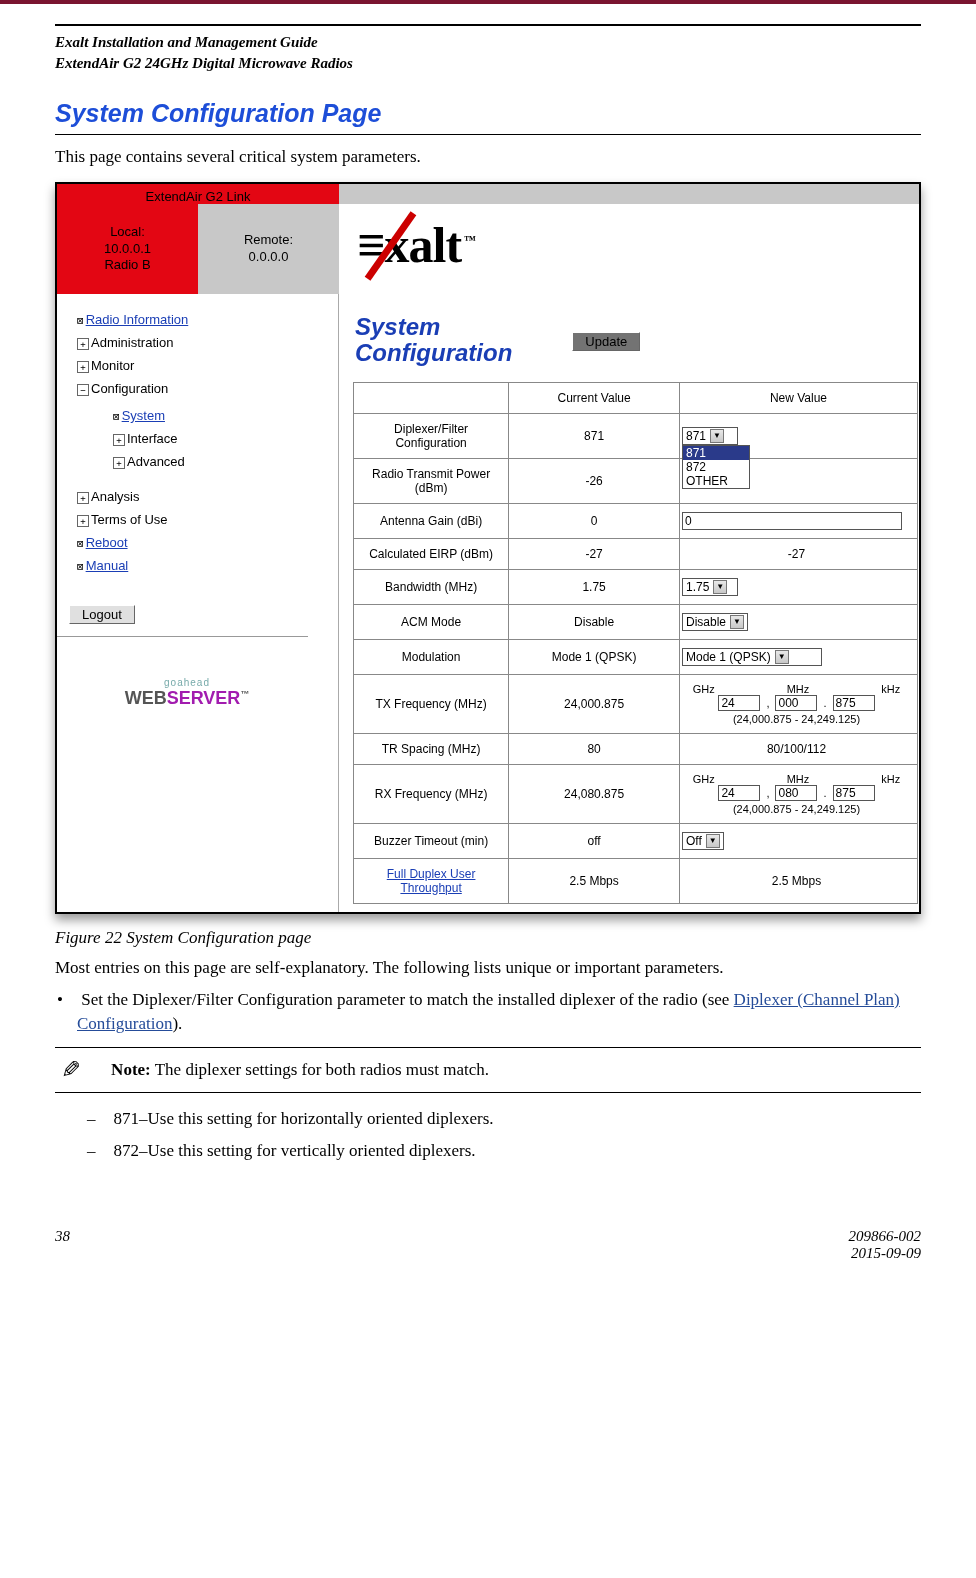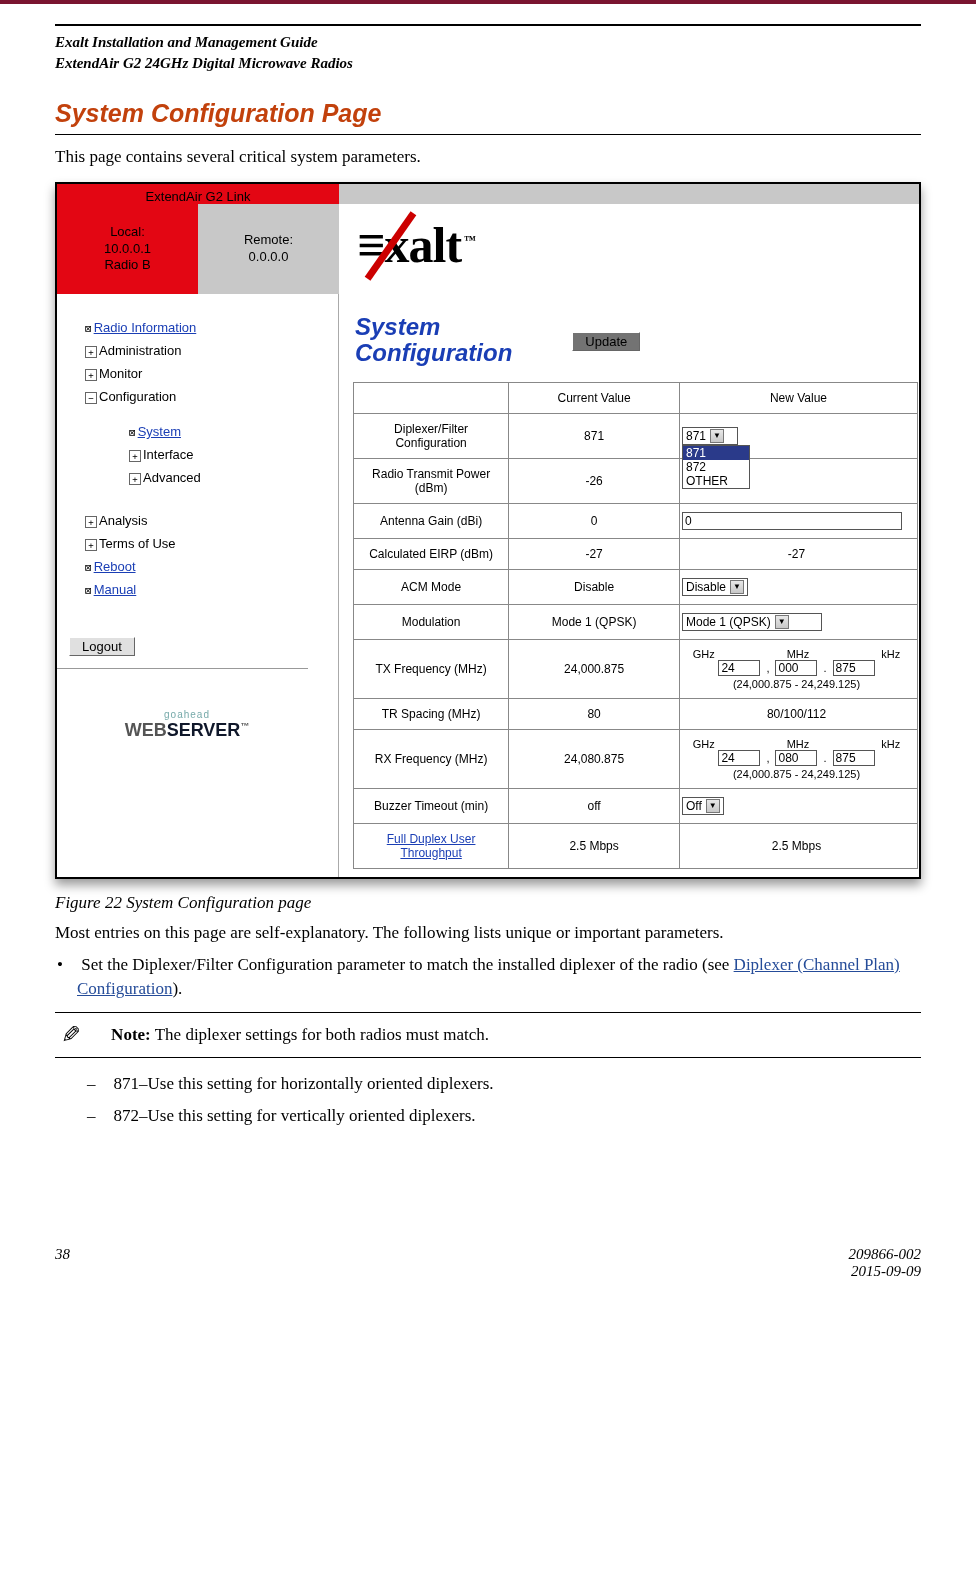--- a/index.html
+++ b/index.html
@@ -27,21 +27,21 @@
     font-size: 15px;
     line-height: 1.4;
     margin-bottom: 25px;
     font-weight: bold;
   }
   .section-head {
     font-family: Arial, Helvetica, sans-serif;
     font-style: italic;
     font-weight: bold;
     font-size: 25px;
-    color: #c2410c;
+    color: #1d4ed8;
     margin-bottom: 6px;
   }
   .section-head-rule {
     border: none;
     border-top: 1px solid #000;
     margin: 0 0 12px 0;
   }
   .p {
     font-size: 17px;
     margin: 10px 0;
@@ -136,21 +136,21 @@
     background: #fff;
   }
   .sidebar {
     width: 282px;
     border-right: 1px solid #aaa;
     padding-top: 6px;
   }
   .sidebar ul {
     list-style: none;
     padding: 0 0 0 12px;
-    margin: 16px;
+    margin: 8px;
   }
   .sidebar li {
     padding: 4px 0;
     font-size: 13px;
   }
   .sidebar .lnk {
     color: #1a3eb5;
     text-decoration: underline;
   }
   .sidebar .ico {
@@ -189,21 +189,21 @@
   }
   .webserver {
     font-family: Arial, sans-serif;
     font-weight: bold;
     color: #555;
     font-size: 18px;
     text-align: center;
     width: 160px;
     margin-left:50px;
   }
-  .webserver .srv { color: #0f172a; }
+  .webserver .srv { color: #a21caf; }
   .sidebar-bottom-rule {
     border-top: 1px solid #999;
     margin-top: 12px;
     margin-right: 30px;
   }
   .main-panel {
     flex: 1;
     padding-left: 4px;
     padding-bottom: 8px;
   }
@@ -363,21 +363,21 @@
   }
   .dash-list li {
     font-size: 17px;
     line-height: 1.9;
   }
   .page-footer {
     display: flex;
     justify-content: space-between;
     font-style: italic;
     font-size: 15px;
-    margin-top: 113px;
+    margin-top: 60px;
     gap: 16px;
   }
   .page-footer .right { text-align: right; }
 </style>
 </head>
 <body>
 
 <div class="page">
   <hr class="page-hr">
   <div class="doc-header">
@@ -472,20 +472,28 @@
               <td class="name">Antenna Gain (dBi)</td>
               <td class="cur">0</td>
               <td class="newv"><input class="inp" style="width: 220px;" value="0"></td>
             </tr>
             <tr>
               <td class="name">Calculated EIRP (dBm)</td>
               <td class="cur">-27</td>
               <td class="newv" style="text-align:center;">-27</td>
             </tr>
             <tr>
+              <td class="name">Bandwidth (MHz)</td>
+              <td class="cur">1.75</td>
+              <td class="newv"><span class="sel-wrap" style="width:56px;">
+                      <span>1.75</span>
+                      <span class="arrow">▼</span>
+                    </span></td>
+            </tr>
+            <tr>
               <td class="name">ACM Mode</td>
               <td class="cur">Disable</td>
               <td class="newv"><span class="sel-wrap" style="width:66px;">
                       <span>Disable</span>
                       <span class="arrow">▼</span>
                     </span></td>
             </tr>
             <tr>
               <td class="name">Modulation</td>
               <td class="cur">Mode 1 (QPSK)</td>

